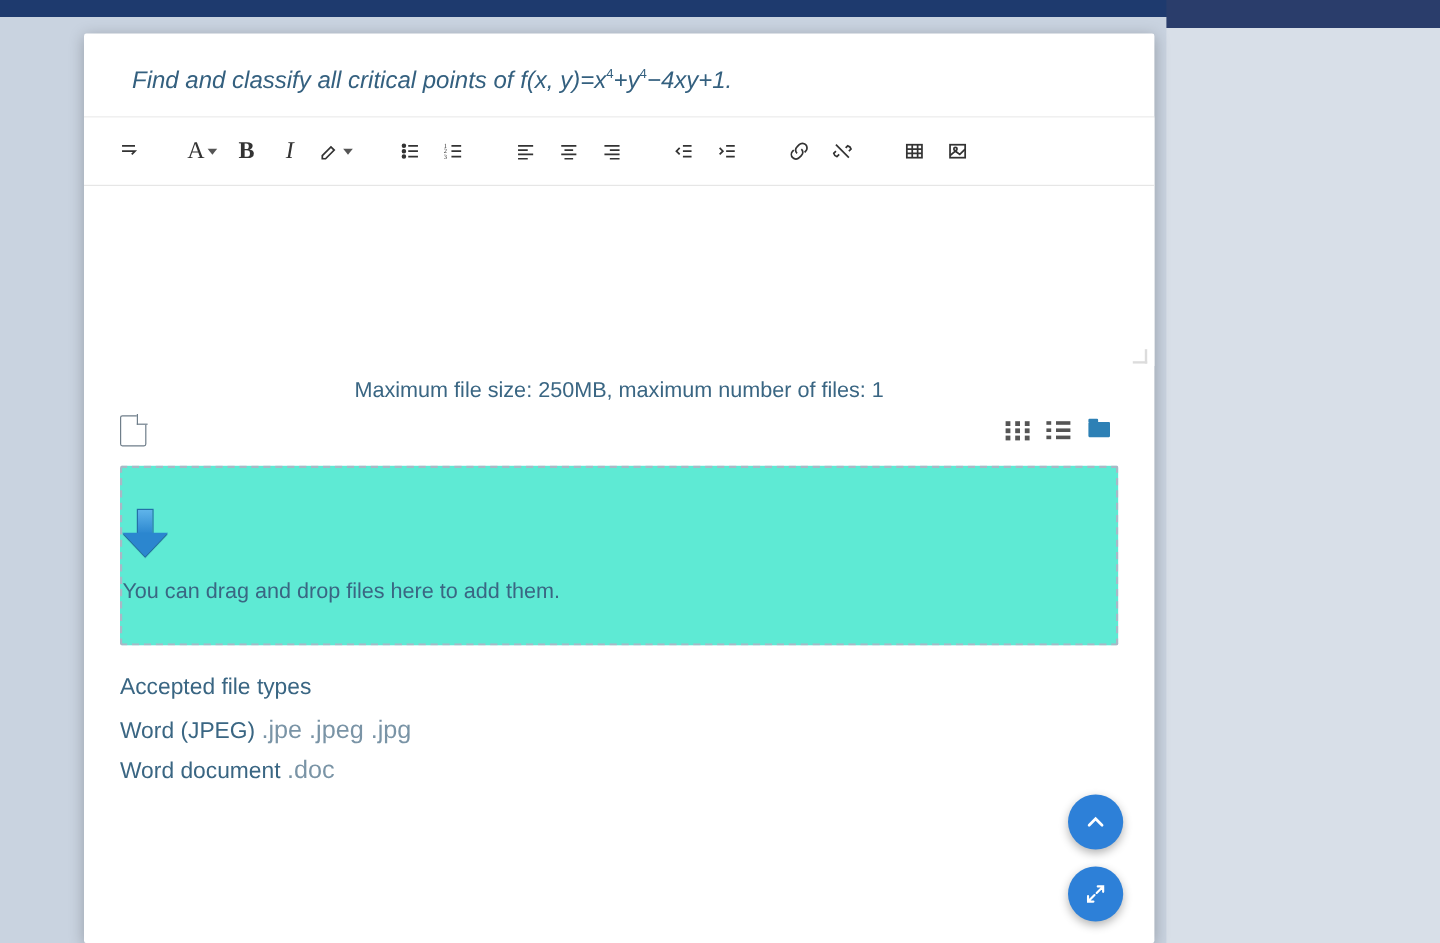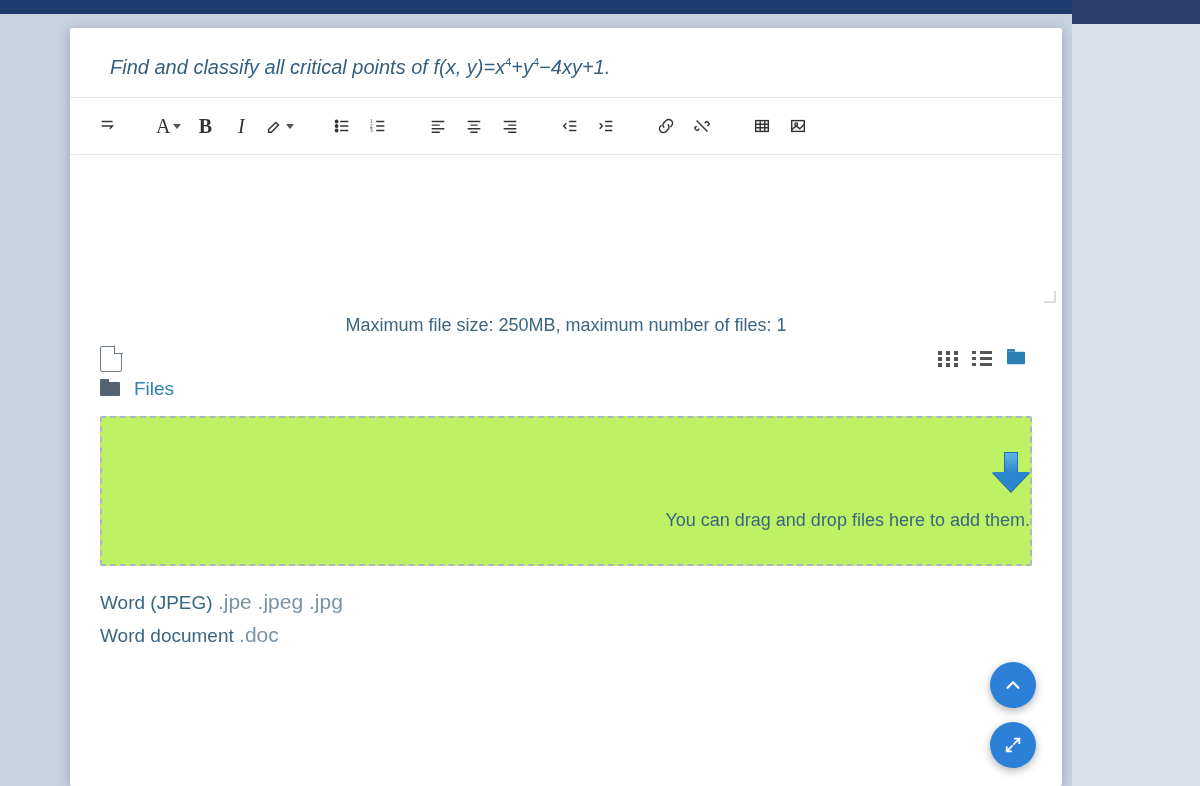--- a/index.html
+++ b/index.html
@@ -5,21 +5,21 @@
   * { box-sizing: border-box; margin: 0; padding: 0; }
   html, body {
     width: 1200px;
     height: 786px;
     overflow: hidden;
     font-family: "Segoe UI", Arial, sans-serif;
     background: linear-gradient(180deg, #2a3d6b 0%, #2a3d6b 3%, #d8dfe8 3%, #d8dfe8 100%);
   }
   .screen {
     position: relative;
-    width: 1072px;
+    width: 972px;
     height: 786px;
     background: linear-gradient(180deg, #1e3a6e 0%, #1e3a6e 14px, #c9d3e0 14px, #c9d3e0 100%);
   }
   .page {
     position: absolute;
     left: 70px;
     top: 28px;
     right: 10px;
     bottom: 0;
     background: #fff;
@@ -168,24 +168,24 @@
   .vicon.tree .folder-icon { transform: scale(0.9); background:#2d80b5;}
   .vicon.tree .folder-icon::before { background:#2d80b5;}
 
   .dropzone {
     margin: 10px 30px 10px 30px;
     border: 2px dashed #a9b8c6;
     border-radius: 2px;
     height: 150px;
     display: flex;
     flex-direction: column;
-    align-items: flex-end;
+    align-items: flex-start;
     justify-content: center;
     gap: 18px;
-    background: #bef264;
+    background: #5eead4;
   }
   .arrow-down {
     width: 38px; height: 40px;
     position: relative;
   }
   .arrow-down .stem {
     position: absolute;
     left: 12px; top: 0;
     width: 14px; height: 22px;
     background: linear-gradient(180deg, #5fb4ea, #2b86cf);
@@ -353,36 +353,31 @@
         <span class="docicon"></span>
       </div>
       <div class="view-icons">
         <span class="vicon grid"></span>
         <span class="vicon list"></span>
         <span class="vicon tree">
             <span class="folder-icon"></span>
           </span>
       </div>
     </div>
-    <div class="file-head" style="padding-top:0;">
-      <div class="file-head-left">
-        <span class="folder-icon"></span>
-        <span class="files-label">Files</span>
-      </div>
-    </div>
 
     <div class="dropzone">
       <div class="arrow-down">
         <div class="stem"></div>
           <div class="head"></div>
       </div>
       <div class="drop-text">You can drag and drop files here to add them.</div>
     </div>
 
     <div class="accepted">
+      <div class="title">Accepted file types</div>
       <div>
         <span>Word (JPEG)</span>
         <span class="ext">.jpe .jpeg .jpg</span>
       </div>
       <div>
         <span>Word document</span>
         <span class="ext">.doc</span>
       </div>
     </div>
 

